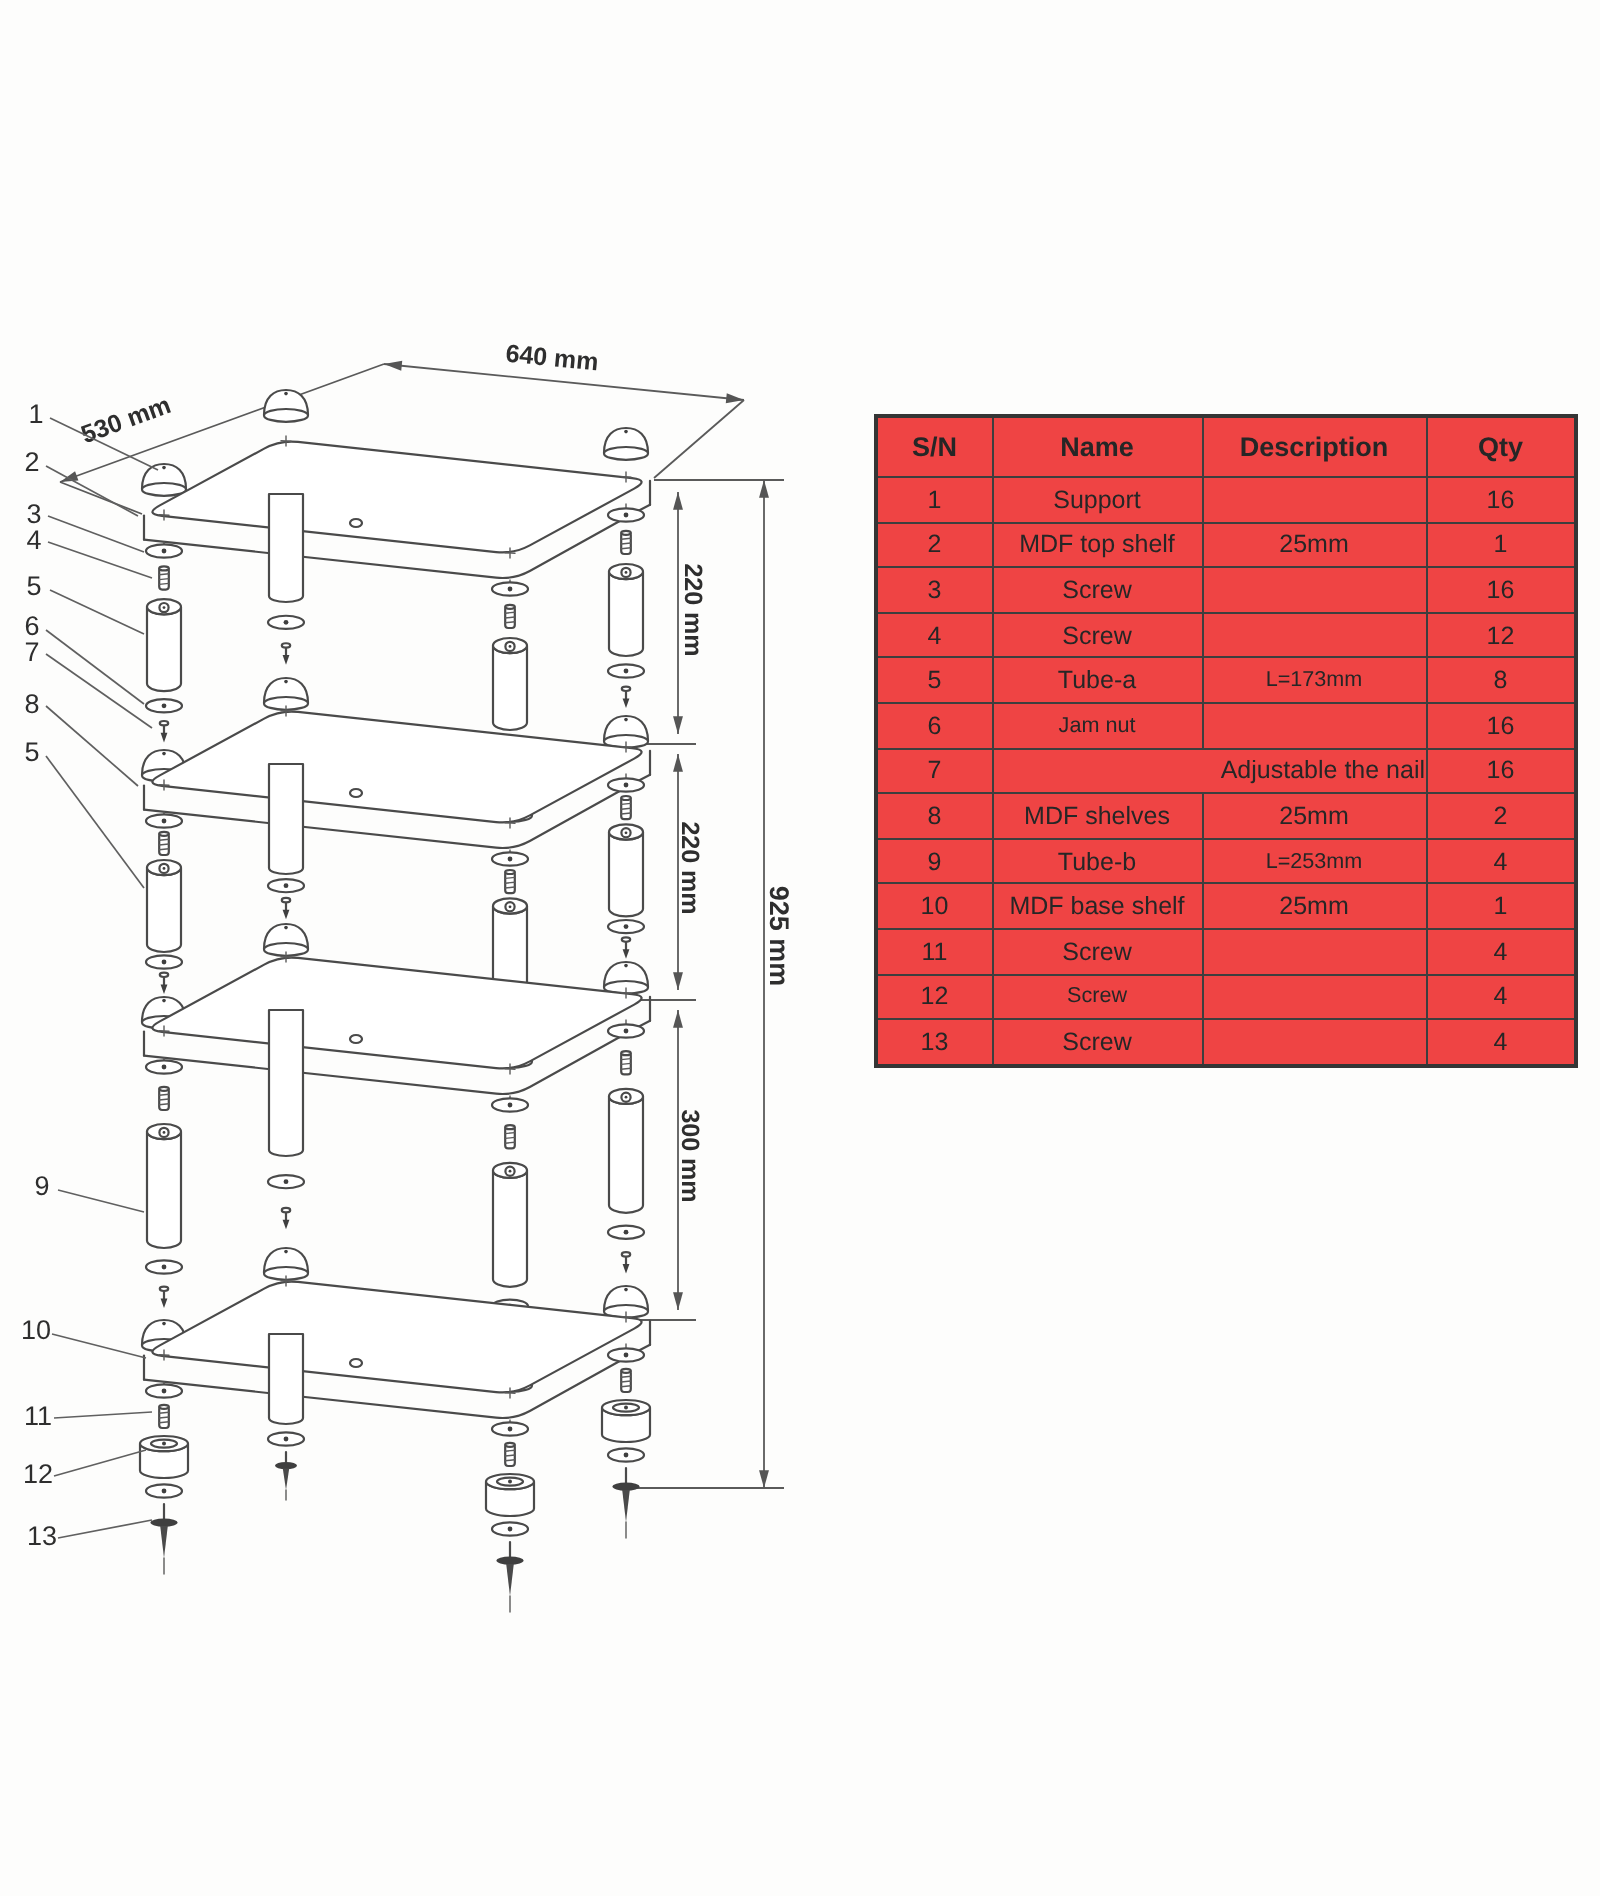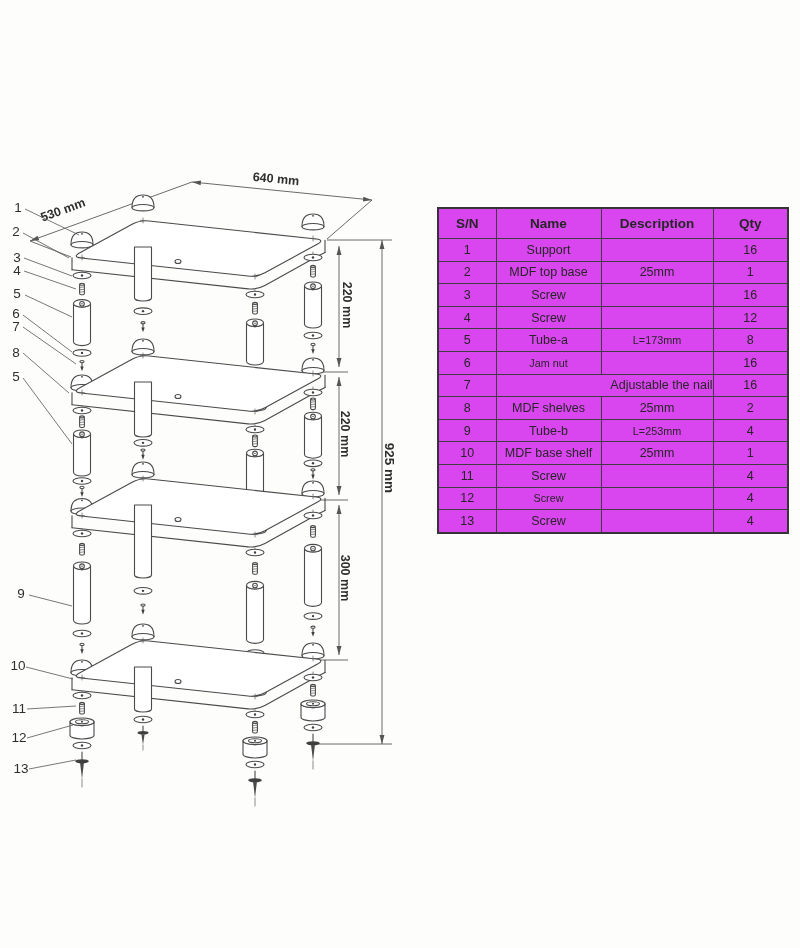--- a/index.html
+++ b/index.html
@@ -13,21 +13,21 @@
   .thin{stroke:#5a5a5a;stroke-width:0.7;fill:none;stroke-linecap:round}
   .dk{fill:#3f3f3f;stroke:none}
   .dim{stroke:#5a5a5a;stroke-width:0.9;fill:none}
   .lead{stroke:#606060;stroke-width:0.85;fill:none}
   text.dimtxt{font-family:"Liberation Sans",sans-serif;font-size:12.5px;font-weight:600;fill:#2e2e2e}
   text.dimtxt.big{font-size:13.5px}
   text.cotxt{font-family:"Liberation Sans",sans-serif;font-size:13.5px;fill:#2e2e2e}
 
   
   .parts-table{position:absolute;left:437px;top:207px;border-collapse:collapse;
-               color:#262626;background:#d946ef;table-layout:fixed;width:350px;
+               color:#262626;background:#ef4444;table-layout:fixed;width:350px;
                border:2px solid #353535;}
   .parts-table th,.parts-table td{border:1.4px solid #3e3e3e;padding:0;overflow:hidden;white-space:nowrap;}
   .parts-table th{height:29px;font-size:13.5px;font-weight:700;text-align:center;}
   .parts-table td{height:21.6px;font-size:12.5px;text-align:center;}
   .parts-table td.sm{font-size:10.8px;margin-top:48px;}
   .parts-table td.span-cell{text-align:right;padding-left:9px;}
 </style>
 </head>
 <body>
 
@@ -485,21 +485,21 @@
     </thead>
     <tbody id="parts-body">
         <tr>
           <td>1</td>
           <td>Support</td>
           <td></td>
           <td>16</td>
         </tr>
         <tr>
           <td>2</td>
-          <td>MDF top base</td>
+          <td>MDF top shelf</td>
           <td>25mm</td>
           <td>1</td>
         </tr>
         <tr>
           <td>3</td>
           <td>Screw</td>
           <td></td>
           <td>16</td>
         </tr>
         <tr>

